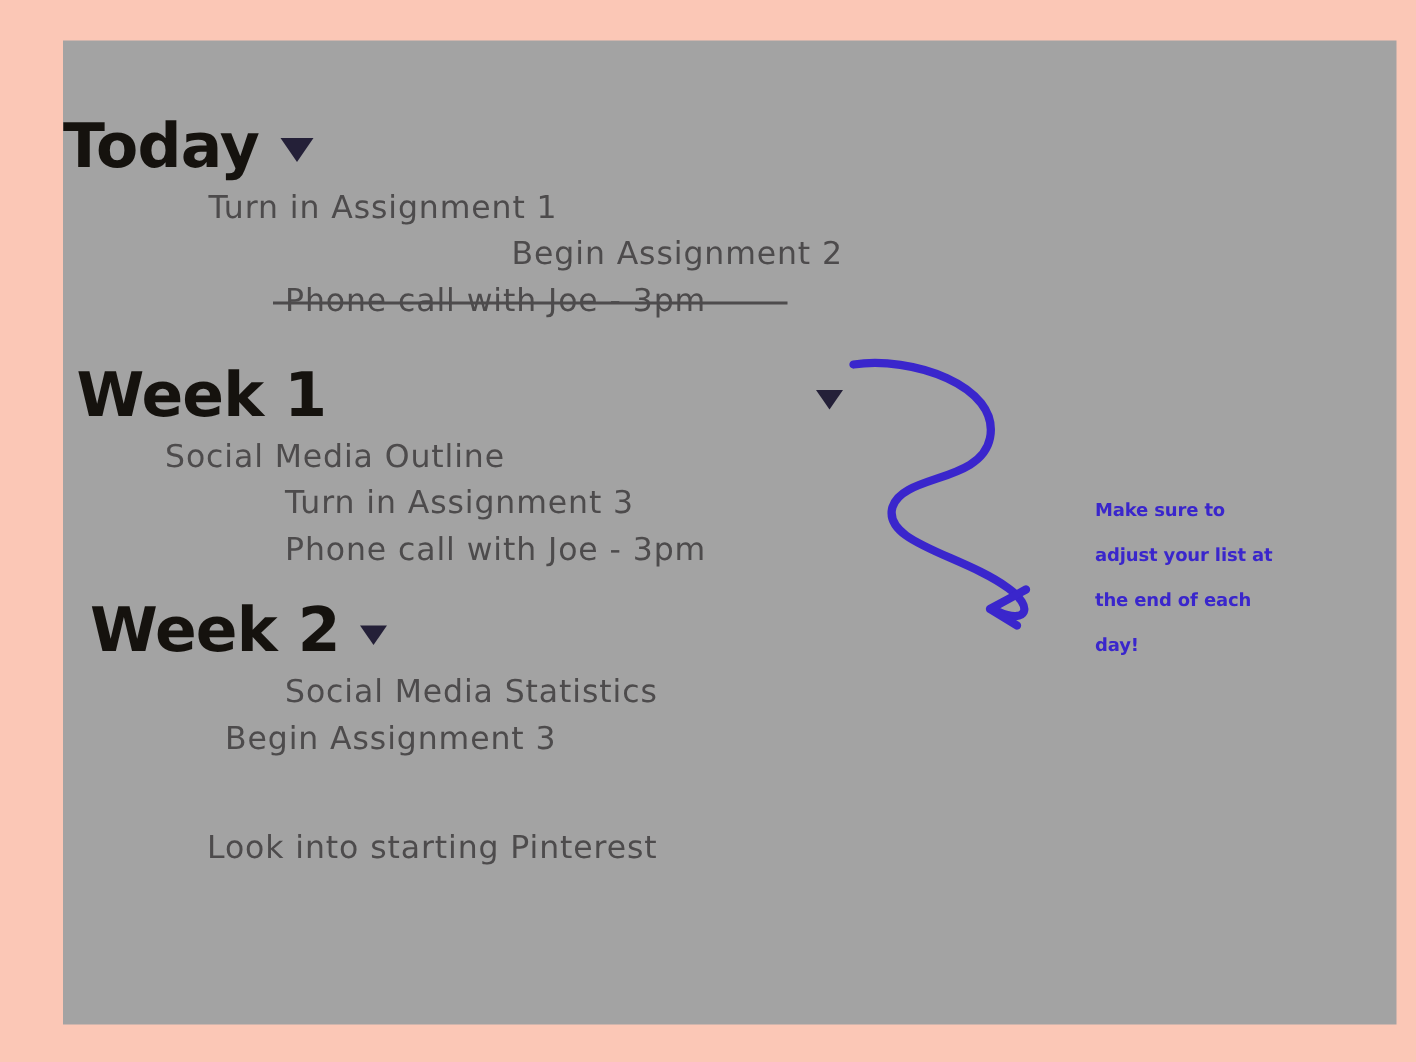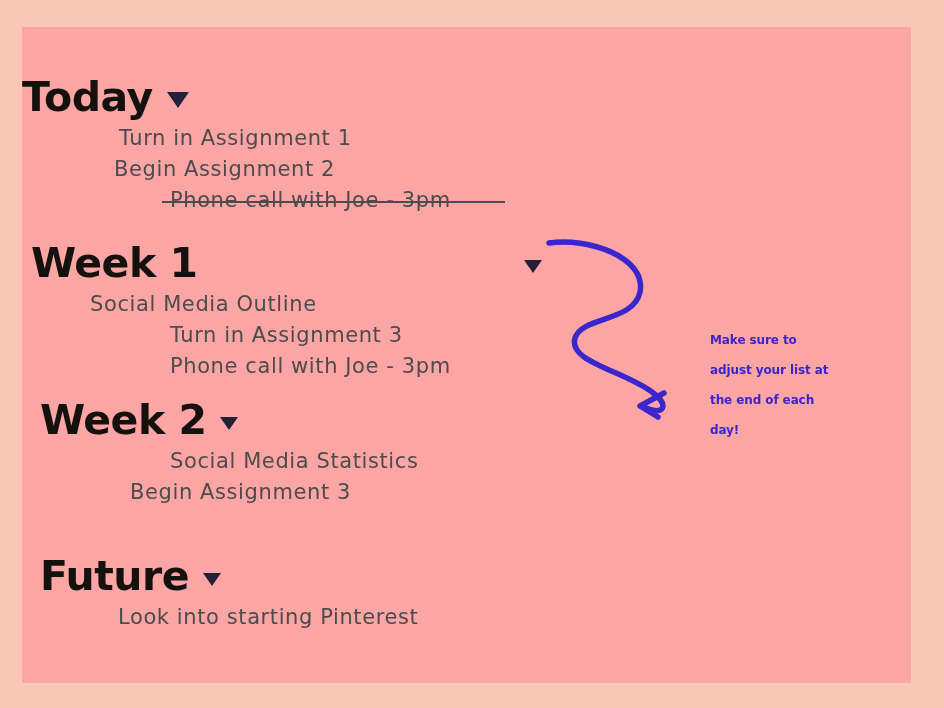--- a/index.html
+++ b/index.html
@@ -15,25 +15,25 @@
     font-family: "Liberation Sans", sans-serif;
   }
   #board {
     position: relative;
     width: 944px;
     height: 708px;
     background: #fbc7b6;
   }
   #panel {
     position: absolute;
-    left: 22px;
+    left: 42px;
     top: 27px;
     width: 889px;
     height: 656px;
-    background: #fca5a5;
+    background: #a3a3a3;
     text-decoration: underline;
   }
   
   #list {
     position: absolute;
     left: 0;
     top: 0;
     width: 520px;
     height: 656px;
   }
@@ -127,21 +127,21 @@
 
     <div id="list">
 
       <div class="section" style="top:44px;">
         <div class="heading-row">
           <span class="heading">Today</span>
           <span class="caret"></span>
         </div>
         <ul class="items">
           <li class="item" style="margin-left:97px;"><span>Turn in Assignment 1</span></li>
-          <li class="item" style="margin-left:92px;"><span>Begin Assignment 2</span></li>
+          <li class="item" style="margin-left:64px;text-align:right;"><span>Begin Assignment 2</span></li>
           <li class="item done" style="margin-left:148px;"><span>Phone call with Joe - 3pm</span><span class="strike" style="width:343px;"></span></li>
         </ul>
       </div>
 
       <div class="section" style="top:210px;">
         <div class="heading-row" style="margin-left:9px;justify-content:space-between;">
           <span class="heading">Week 1</span>
           <span class="caret small"></span>
         </div>
         <ul class="items">
@@ -156,24 +156,20 @@
           <span class="heading">Week 2</span>
           <span class="caret small"></span>
         </div>
         <ul class="items">
           <li class="item" style="margin-left:148px;"><span>Social Media Statistics</span></li>
           <li class="item" style="margin-left:108px;"><span>Begin Assignment 3</span></li>
         </ul>
       </div>
 
       <div class="section" style="top:523px;">
-        <div class="heading-row" style="margin-left:18px;">
-          <span class="heading">Future</span>
-          <span class="caret small"></span>
-        </div>
         <ul class="items">
           <li class="item" style="margin-left:96px;"><span>Look into starting Pinterest</span></li>
         </ul>
       </div>
 
     </div>
 
     <svg id="arrow" viewBox="0 0 200 220">
       <path d="M37 31 C 75 25, 135 45, 128 80 C 122 110, 70 104, 63 126
                C 56 150, 110 158, 140 180 C 158 193, 152 204, 134 196" fill="none" stroke="#3a26cc" stroke-width="5.5" stroke-linecap="round" stroke-linejoin="round"></path>

